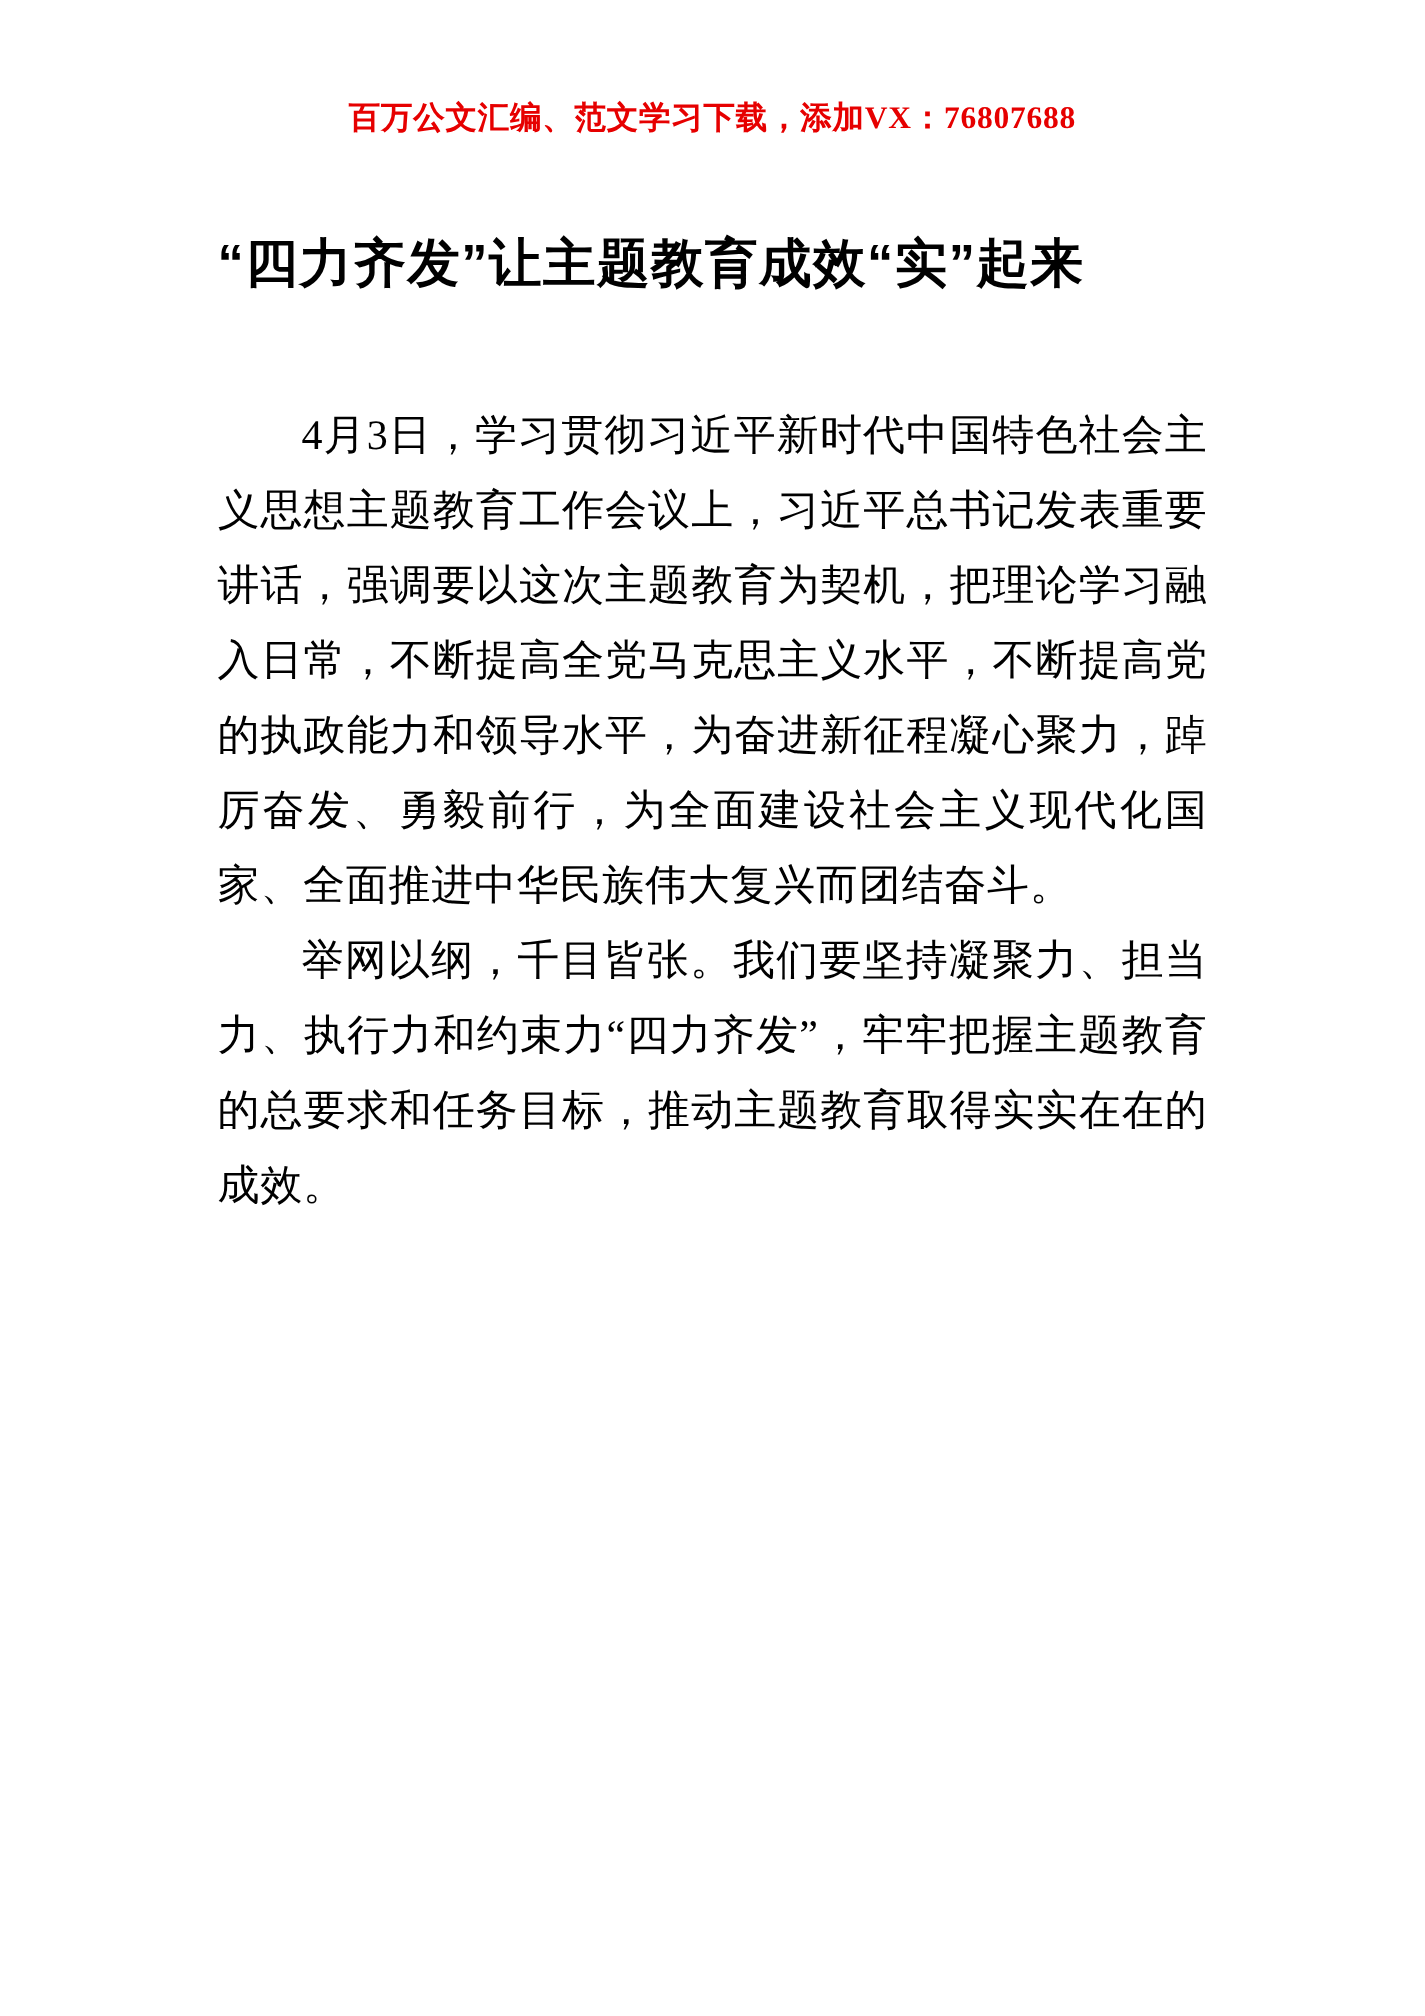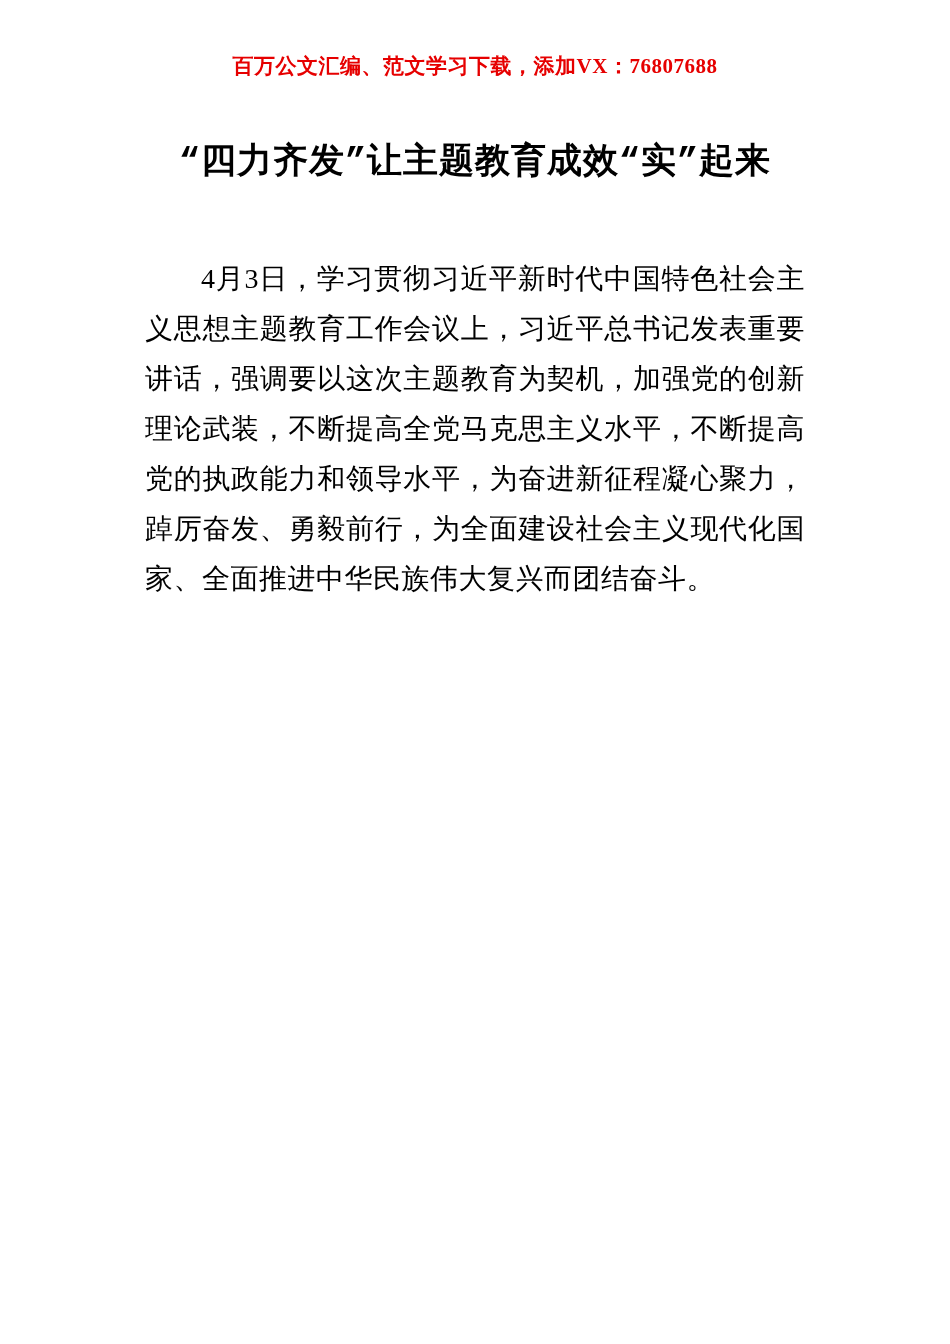--- a/index.html
+++ b/index.html
@@ -4,45 +4,44 @@
 <style>
   html, body {
     margin: 0;
     padding: 0;
     background: #ffffff;
   }
   .page {
     position: relative;
     width: 950px;
     height: 990px;
-    margin: 4px auto;
+    margin: 16px auto;
     background: #ffffff;
     box-sizing: border-box;
     padding: 48px 145px 0 145px;
     overflow: hidden;
     font-family: "Liberation Serif", "DejaVu Serif", serif;
     color: #000000;
   }
   .promo {
     text-align: center;
     font-size: 21px;
     font-weight: bold;
     color: #e60000;
     letter-spacing: 0.5px;
     margin: 0 0 62px 0;
     font-family: "Liberation Serif", "DejaVu Serif", serif;
   }
   .doc-title {
-    text-align: center;
     font-size: 35px;
     font-weight: bold;
     letter-spacing: 1px;
     margin: 0 0 68px 0;
     line-height: 1.25;
-    font-family: Liberation Mono, monospace;
+    font-family: Liberation Sans, sans-serif;
   }
   .doc-body {
     font-size: 28px;
     line-height: 50px;
   }
   .para {
     margin: 0;
     padding: 0;
     text-indent: 2em;
     text-align: justify;
@@ -54,15 +53,16 @@
 </head>
 <body>
 
 <div class="page">
   <div class="promo" style="color: rgb(230, 0, 0);">百万公文汇编、范文学习下载，添加VX：76807688</div>
 
   <h1 class="doc-title">“四力齐发”让主题教育成效“实”起来</h1>
 
   <div class="doc-body">
 
-  <p class="para">4月3日，学习贯彻习近平新时代中国特色社会主义思想主题教育工作会议上，习近平总书记发表重要讲话，强调要以这次主题教育为契机，加强党的创新理论武装，不断提高全党马克思主义水平，不断提高党的执政能力和领导水平，为奋进新征程凝心聚力，踔厉奋发、勇毅前行，为全面建设社会主义现代化国家、全面推进中华民族伟大复兴而团结奋斗。</p>
+  <p class="para">4月3日，学习贯彻习近平新时代中国特色社会主义思想主题教育工作会议上，习近平总书记发表重要讲话，强调要以这次主题教育为契机，把理论学习融入日常，不断提高全党马克思主义水平，不断提高党的执政能力和领导水平，为奋进新征程凝心聚力，踔厉奋发、勇毅前行，为全面建设社会主义现代化国家、全面推进中华民族伟大复兴而团结奋斗。</p>
+      <p class="para">举网以纲，千目皆张。我们要坚持凝聚力、担当力、执行力和约束力“四力齐发”，牢牢把握主题教育的总要求和任务目标，推动主题教育取得实实在在的成效。</p>
     </div>
 </div>
 
 </body></html>

